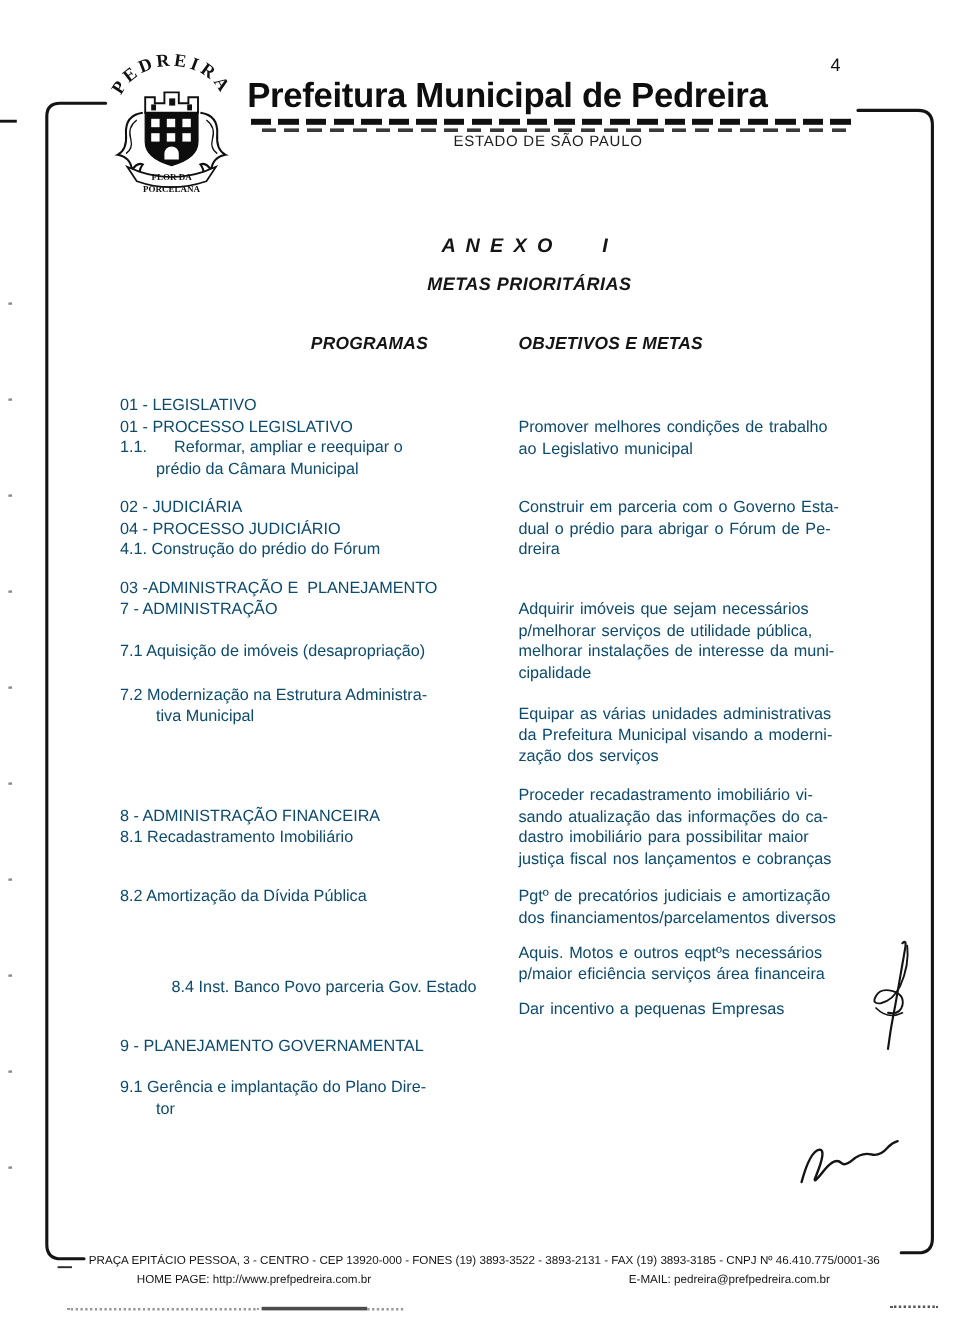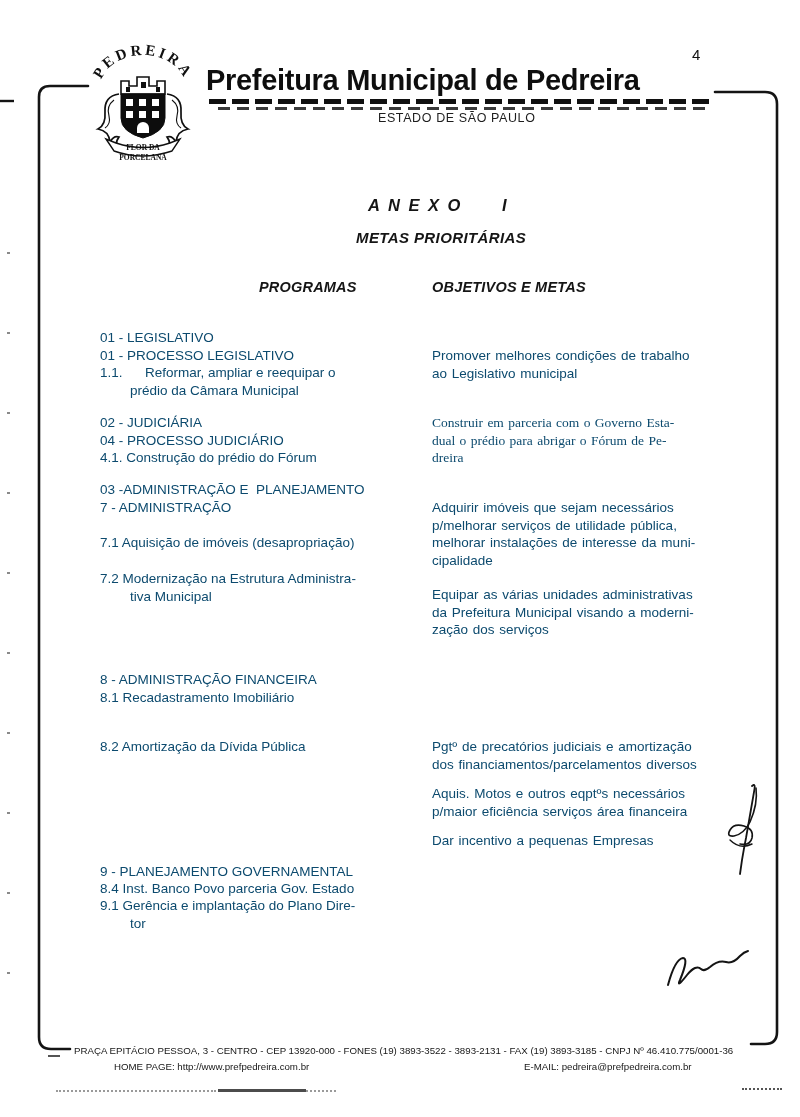--- a/index.html
+++ b/index.html
@@ -103,50 +103,54 @@
   <div class="abs cell cell-left" style="top:329px;">01 - LEGISLATIVO
 01 - PROCESSO LEGISLATIVO
 1.1.      Reformar, ampliar e reequipar o
         prédio da Câmara Municipal</div>
   <div class="abs cell cell-right" style="top:347px;">Promover melhores condições de trabalho
 ao Legislativo municipal</div>
 
   <div class="abs cell cell-left" style="top:414px;">02 - JUDICIÁRIA
 04 - PROCESSO JUDICIÁRIO
 4.1. Construção do prédio do Fórum</div>
-  <div class="abs cell cell-right" style="top:414px;font-family:Liberation Serif, serif;">Construir em parceria com o Governo Esta-
+  <div class="abs cell cell-right" style="top:414px;">Construir em parceria com o Governo Esta-
 dual o prédio para abrigar o Fórum de Pe-
 dreira</div>
 
   <div class="abs cell cell-left" style="top:481px;">03 -ADMINISTRAÇÃO E  PLANEJAMENTO
 7 - ADMINISTRAÇÃO
 
 7.1 Aquisição de imóveis (desapropriação)</div>
   <div class="abs cell cell-right" style="top:499px;">Adquirir imóveis que sejam necessários
 p/melhorar serviços de utilidade pública,
 melhorar instalações de interesse da muni-
 cipalidade</div>
 
   <div class="abs cell cell-left" style="top:570px;">7.2 Modernização na Estrutura Administra-
         tiva Municipal</div>
   <div class="abs cell cell-right" style="top:586px;">Equipar as várias unidades administrativas
 da Prefeitura Municipal visando a moderni-
 zação dos serviços</div>
 
   <div class="abs cell cell-left" style="top:671px;">8 - ADMINISTRAÇÃO FINANCEIRA
 8.1 Recadastramento Imobiliário</div>
+  <div class="abs cell cell-right" style="top:654px;">Proceder recadastramento imobiliário vi-
+sando atualização das informações do ca-
+dastro imobiliário para possibilitar maior
+justiça fiscal nos lançamentos e cobranças</div>
 
   <div class="abs cell cell-left" style="top:738px;">8.2 Amortização da Dívida Pública</div>
   <div class="abs cell cell-right" style="top:738px;">Pgtº de precatórios judiciais e amortização
 dos financiamentos/parcelamentos diversos</div>
 
   <div class="abs cell cell-right" style="top:785px;">Aquis. Motos e outros eqptºs necessários
 p/maior eficiência serviços área financeira</div>
 
-  <div class="abs cell cell-left" style="top:880px;">8.4 Inst. Banco Povo parceria Gov. Estado</div>
+  <div class="abs cell cell-left" style="top:814px;margin-left:43px;">8.4 Inst. Banco Povo parceria Gov. Estado</div>
   <div class="abs cell cell-right" style="top:832px;">Dar incentivo a pequenas Empresas</div>
 
   <div class="abs cell cell-left" style="top:863px;">9 - PLANEJAMENTO GOVERNAMENTAL</div>
 
   <div class="abs cell cell-left" style="top:897px;">9.1 Gerência e implantação do Plano Dire-
         tor</div>
 
   <svg class="abs" style="left:718px;top:780px;" width="52" height="100" viewBox="0 0 52 100">
     <path d="M34,6 q4,-4 2,6 l-8,46 q-2,10 -4,22 l-2,14" fill="none" stroke="#141414" stroke-width="1.8" stroke-linecap="round"></path>
     <path d="M38,8 q2,16 -6,34 q-6,12 -16,14 q-8,1 -4,-6 q4,-7 14,-4 q10,3 8,12 q-2,8 -12,6" fill="none" stroke="#141414" stroke-width="1.6" stroke-linecap="round"></path>

